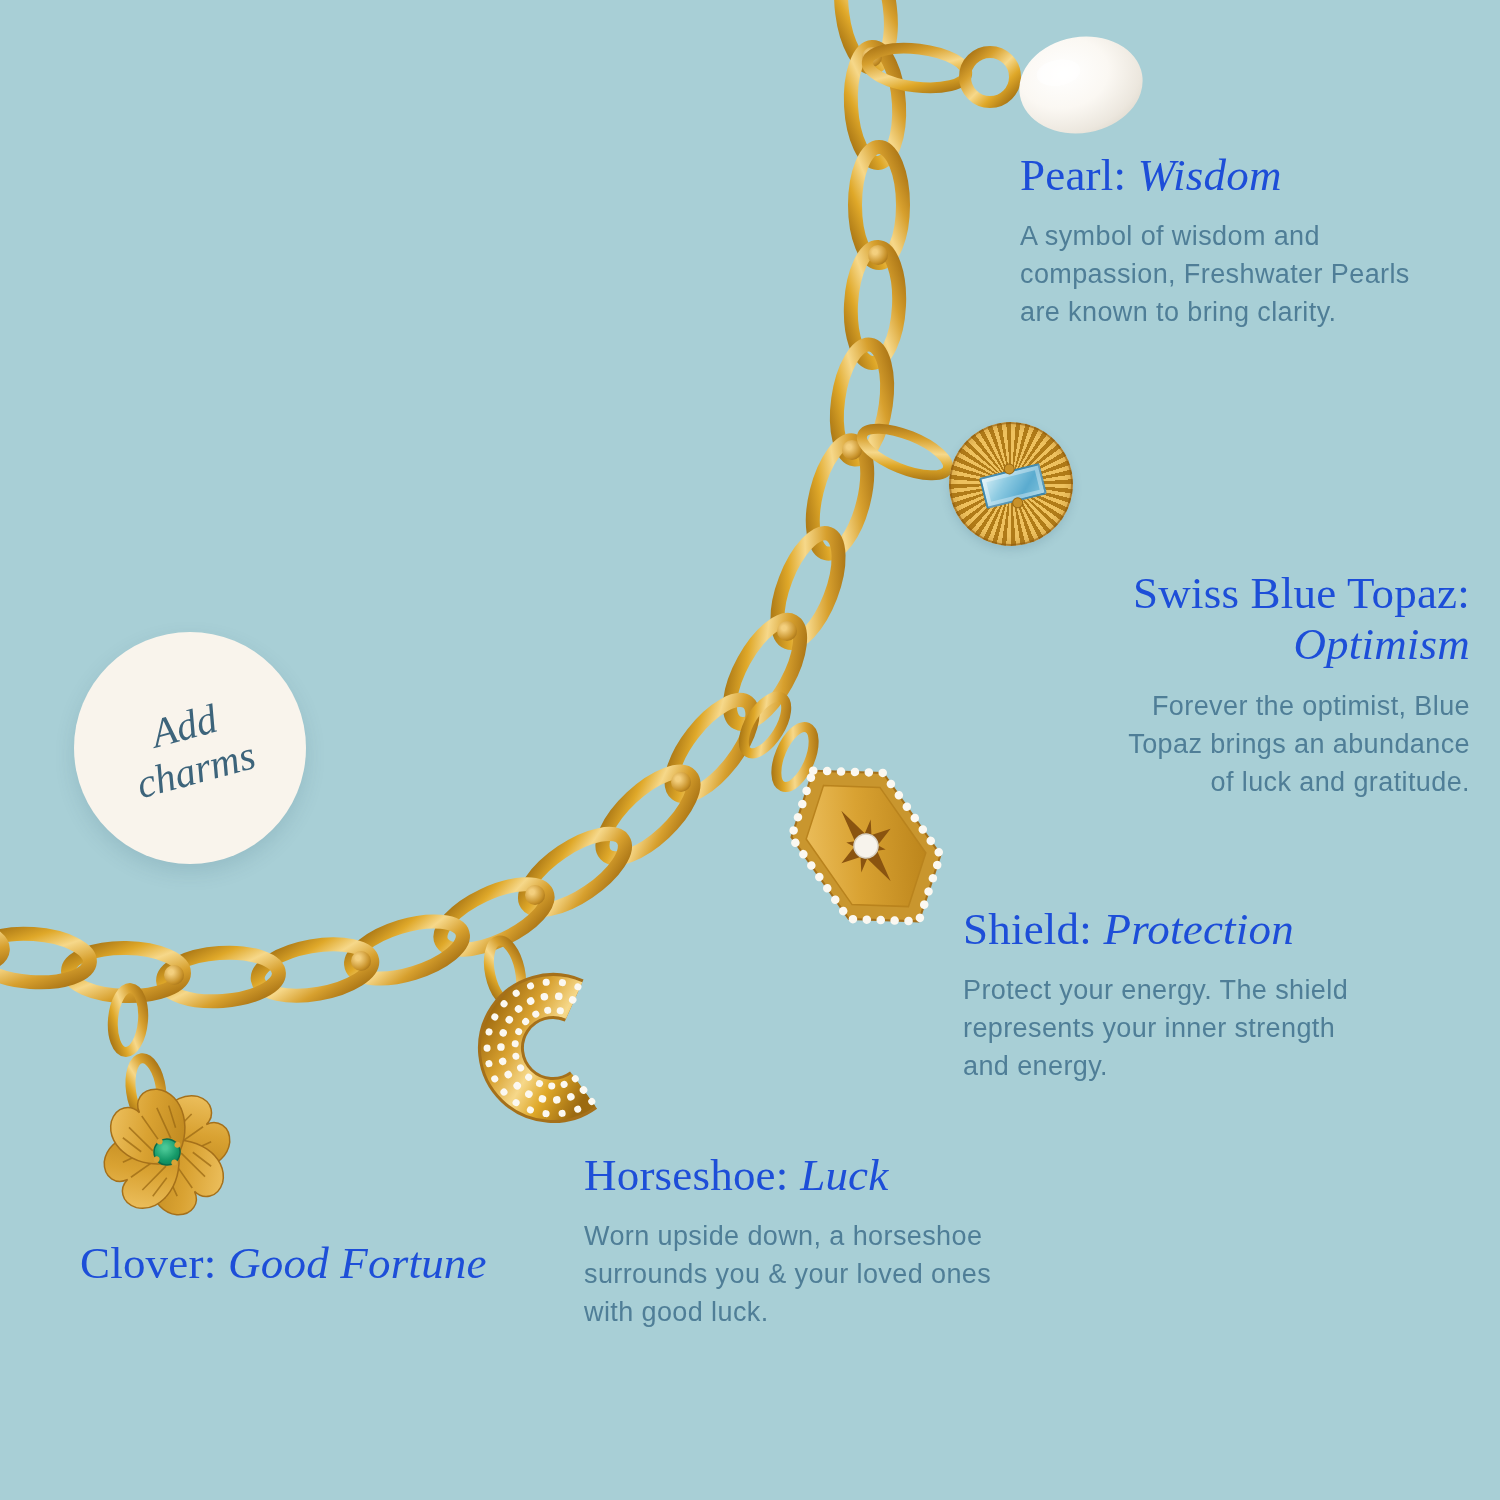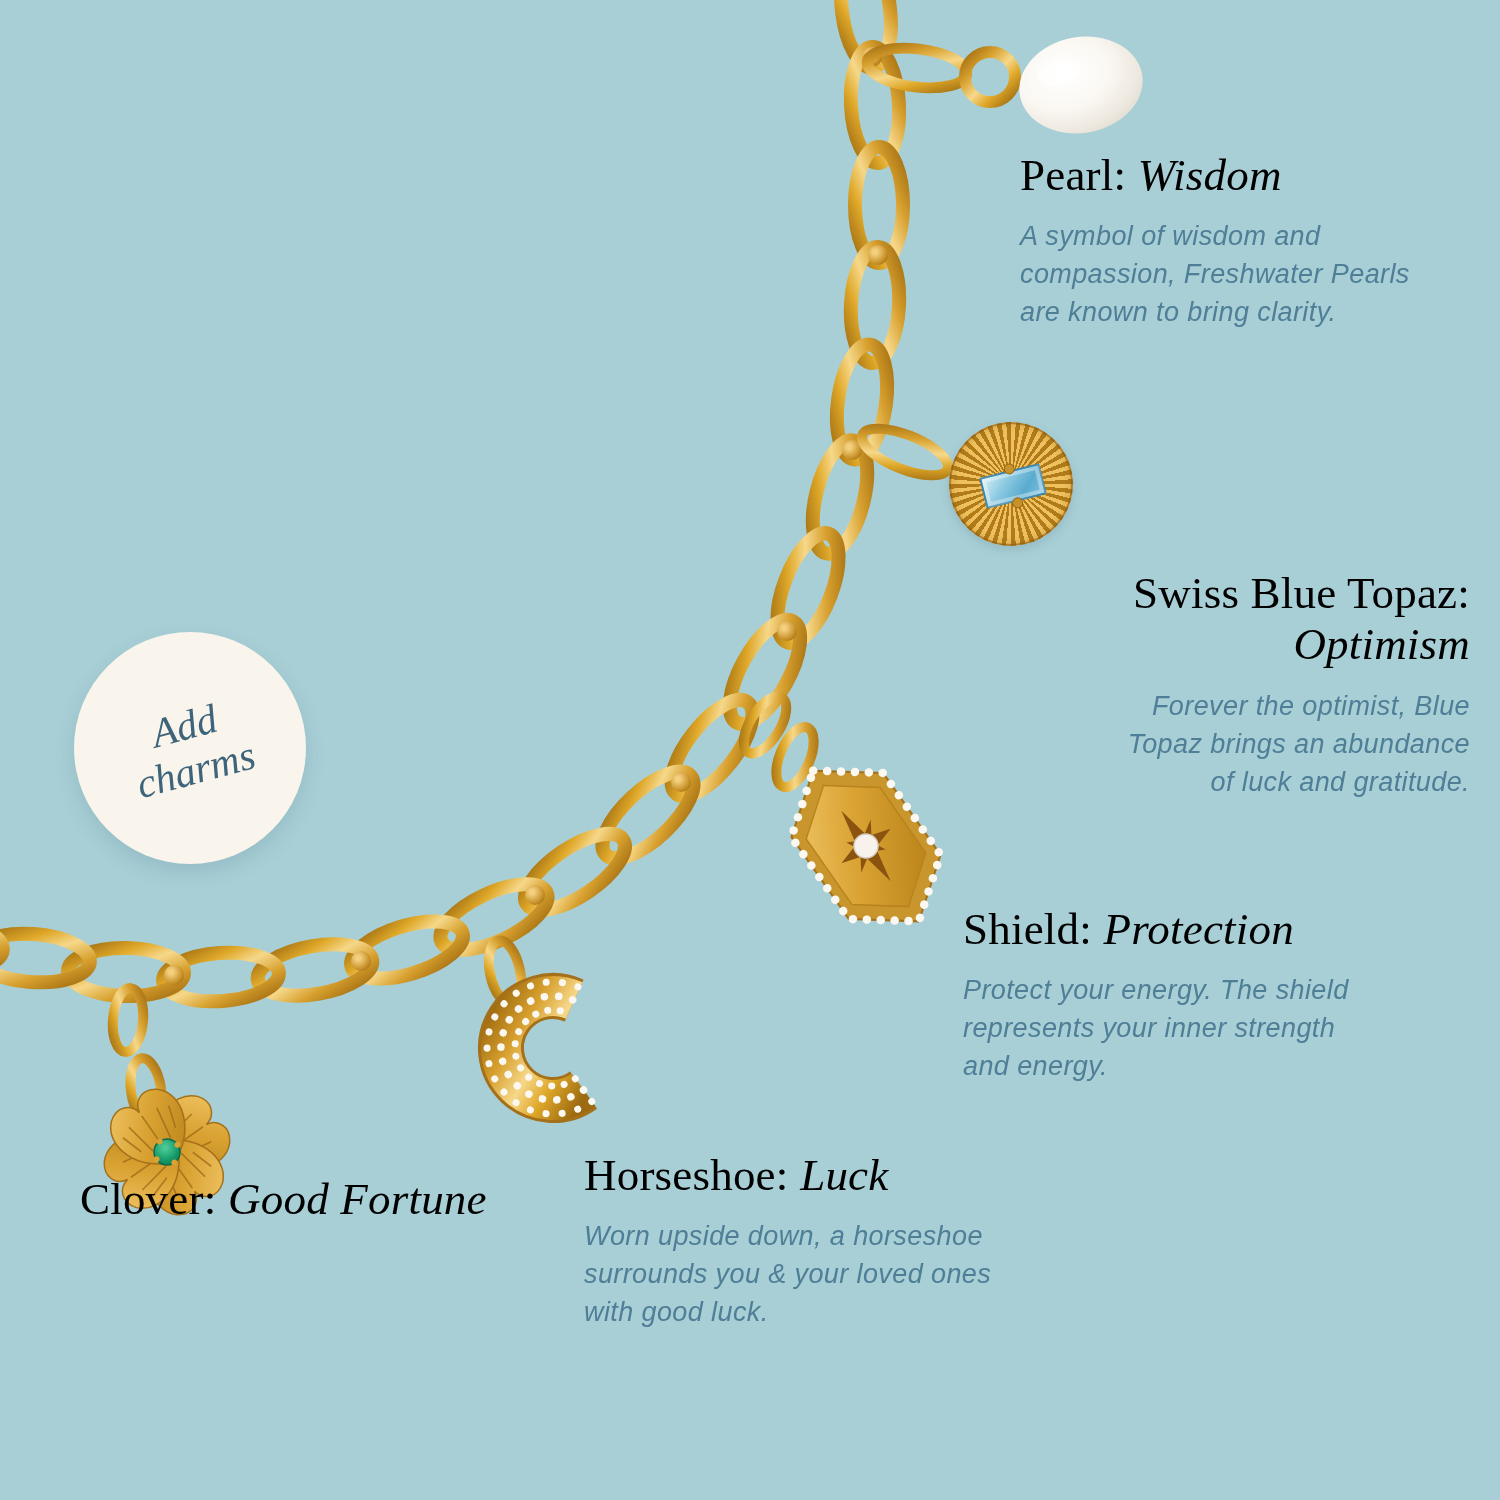--- a/index.html
+++ b/index.html
@@ -6,33 +6,33 @@
   body{
     width:1500px;height:1500px;position:relative;overflow:hidden;
     background:#a8cfd6;
     font-family:"Liberation Sans",sans-serif;
   }
   #chain-layer{position:absolute;left:0;top:0;z-index:1;}
   
   .sec{position:absolute;z-index:2;color:#3b637b;}
   .sec h2{
     font-family:"Liberation Serif",serif;font-weight:400;
-    font-size:45px;line-height:1.14;margin:0 0 16px 0;color:#000000;letter-spacing:.2px;
+    font-size:45px;line-height:1.14;margin:0 0 16px 0;color:#1d4ed8;letter-spacing:.2px;
   }
   .sec h2 .it{font-style:italic;margin-left:.26em;}
   .sec.stacked h2 .it{display:block;margin-left:10px;}
   .sec .body{
     font-size:27px;line-height:38px;font-weight:300;letter-spacing:.4px;
-    color:#4f7e97;white-space:pre-line;font-style:italic;
+    color:#4f7e97;white-space:pre-line;
   }
   #sec-pearl{left:1020px;top:150px;width:430px;}
   #sec-topaz{left:1040px;top:568px;width:430px;text-align:right;}
   #sec-shield{left:963px;top:904px;width:450px;}
   #sec-horseshoe{left:584px;top:1150px;width:470px;}
-  #sec-clover{left:80px;top:1174px;width:480px;}
+  #sec-clover{left:80px;top:1238px;width:480px;}
   
   .badge{
     position:absolute;left:74px;top:632px;width:232px;height:232px;border-radius:50%;
     background:#f9f4ec;z-index:3;box-shadow:0 8px 20px rgba(50,90,110,.15);
   }
   .badge-inner{
     position:absolute;inset:0;display:flex;align-items:center;justify-content:center;
     transform:rotate(-15deg);
   }
   .badge-text{

